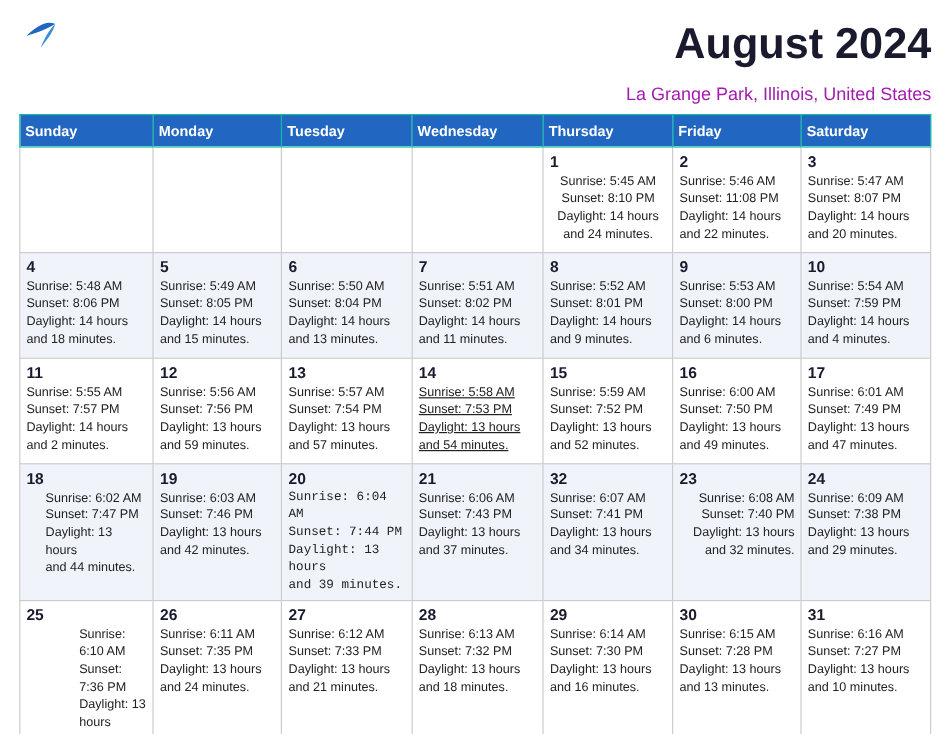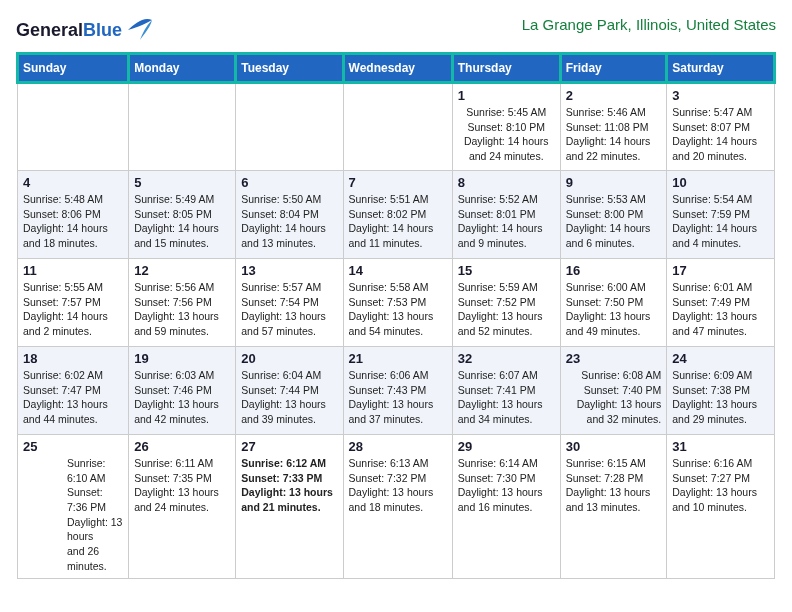--- a/index.html
+++ b/index.html
@@ -44,36 +44,36 @@
       text-align: right;
     }
     .month-title {
       font-size: 36px;
       font-weight: bold;
       color: #1a1a2e;
       line-height: 1.1;
     }
     .location {
       font-size: 15px;
-      color: #15803d;
-      margin-top: 0;
+      color: #a21caf;
+      margin-top: 14px;
     }
     table {
       width: 100%;
       border-collapse: collapse;
       font-size: 11px;
     }
     thead th {
       background: #2166c0;
       color: #fff;
       padding: 6px 4px;
       text-align: left;
       font-size: 12px;
       font-weight: bold;
-      border: 3px solid #14b8a6;
+      border: 1px solid #14b8a6;
     }
     tbody td {
       border: 1px solid #ccc;
       vertical-align: top;
       padding: 4px 5px;
       width: 113px;
       min-height: 80px;
       height: 88px;
     }
     tbody tr:nth-child(odd) td {
@@ -97,30 +97,28 @@
     .empty-cell {
       background: #fff !important;
     }
   </style>
 </head>
 <body>
 
 <div class="header">
   <div class="logo">
     <div class="logo-icon">
-      <div>
-        <span class="logo-general">General</span><span class="logo-blue">Blue</span>
-      </div>
       <svg class="logo-bird" viewBox="0 0 32 28" xmlns="http://www.w3.org/2000/svg">
         <path d="M28 4 C20 0, 10 8, 4 14 C10 12, 18 10, 28 4Z" fill="#2166c0"></path>
         <path d="M28 4 C22 10, 18 18, 16 24 C20 18, 26 12, 28 4Z" fill="#3a8fd4"></path>
       </svg>
     </div>
   </div>
   <div class="title-block">
+    <div class="month-title">August 2024</div>
     <div class="location">La Grange Park, Illinois, United States</div>
   </div>
 </div>
 
 <table>
   <thead>
     <tr>
     <th>Sunday</th>
         <th>Monday</th>
         <th>Tuesday</th>
@@ -226,21 +224,21 @@
         </td>
         <td>
           <span class="day-num">13</span>
           <div class="day-info" style="white-space: pre-line;">Sunrise: 5:57 AM
 Sunset: 7:54 PM
 Daylight: 13 hours
 and 57 minutes.</div>
         </td>
         <td>
           <span class="day-num">14</span>
-          <div class="day-info" style="white-space: pre-line;">Sunrise: 5:58 AM
+          <div class="day-info" style="white-space: pre-line; text-decoration: underline;">Sunrise: 5:58 AM
 Sunset: 7:53 PM
 Daylight: 13 hours
 and 54 minutes.</div>
         </td>
         <td>
           <span class="day-num">15</span>
           <div class="day-info" style="white-space: pre-line;">Sunrise: 5:59 AM
 Sunset: 7:52 PM
 Daylight: 13 hours
 and 52 minutes.</div>
@@ -256,35 +254,35 @@
           <span class="day-num">17</span>
           <div class="day-info" style="white-space: pre-line;">Sunrise: 6:01 AM
 Sunset: 7:49 PM
 Daylight: 13 hours
 and 47 minutes.</div>
         </td>
       </tr>
       <tr>
         <td>
           <span class="day-num">18</span>
-          <div class="day-info" style="white-space: pre-line;">Sunrise: 6:02 AM
+          <div class="day-info" style="white-space: pre-line; margin-left: 16px;">Sunrise: 6:02 AM
 Sunset: 7:47 PM
 Daylight: 13 hours
 and 44 minutes.</div>
         </td>
         <td>
           <span class="day-num">19</span>
           <div class="day-info" style="white-space: pre-line;">Sunrise: 6:03 AM
 Sunset: 7:46 PM
 Daylight: 13 hours
 and 42 minutes.</div>
         </td>
         <td>
           <span class="day-num">20</span>
-          <div class="day-info" style="white-space: pre-line;">Sunrise: 6:04 AM
+          <div class="day-info" style="white-space: pre-line; font-family: Liberation Mono, monospace;">Sunrise: 6:04 AM
 Sunset: 7:44 PM
 Daylight: 13 hours
 and 39 minutes.</div>
         </td>
         <td>
           <span class="day-num">21</span>
           <div class="day-info" style="white-space: pre-line;">Sunrise: 6:06 AM
 Sunset: 7:43 PM
 Daylight: 13 hours
 and 37 minutes.</div>
@@ -321,21 +319,21 @@
         </td>
         <td>
           <span class="day-num">26</span>
           <div class="day-info" style="white-space: pre-line;">Sunrise: 6:11 AM
 Sunset: 7:35 PM
 Daylight: 13 hours
 and 24 minutes.</div>
         </td>
         <td>
           <span class="day-num">27</span>
-          <div class="day-info" style="white-space: pre-line; font-weight: bold;">Sunrise: 6:12 AM
+          <div class="day-info" style="white-space: pre-line;">Sunrise: 6:12 AM
 Sunset: 7:33 PM
 Daylight: 13 hours
 and 21 minutes.</div>
         </td>
         <td>
           <span class="day-num">28</span>
           <div class="day-info" style="white-space: pre-line;">Sunrise: 6:13 AM
 Sunset: 7:32 PM
 Daylight: 13 hours
 and 18 minutes.</div>

